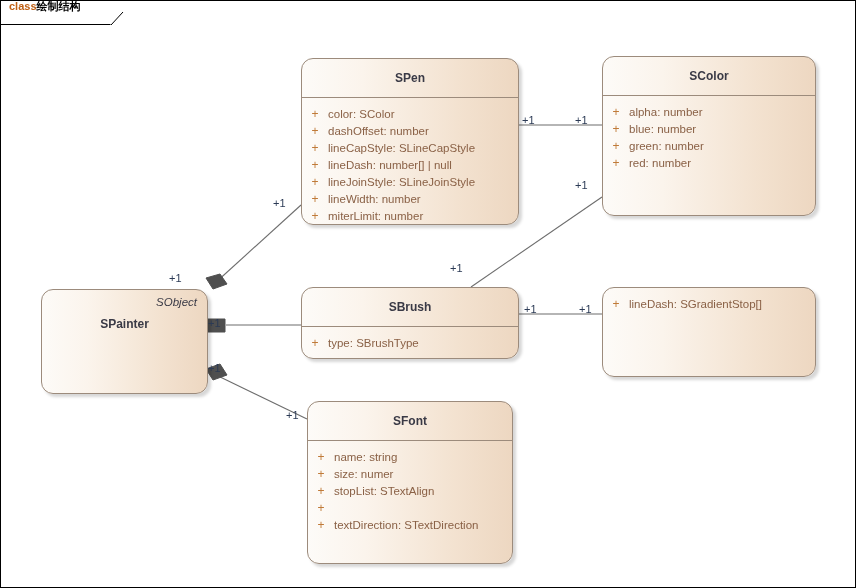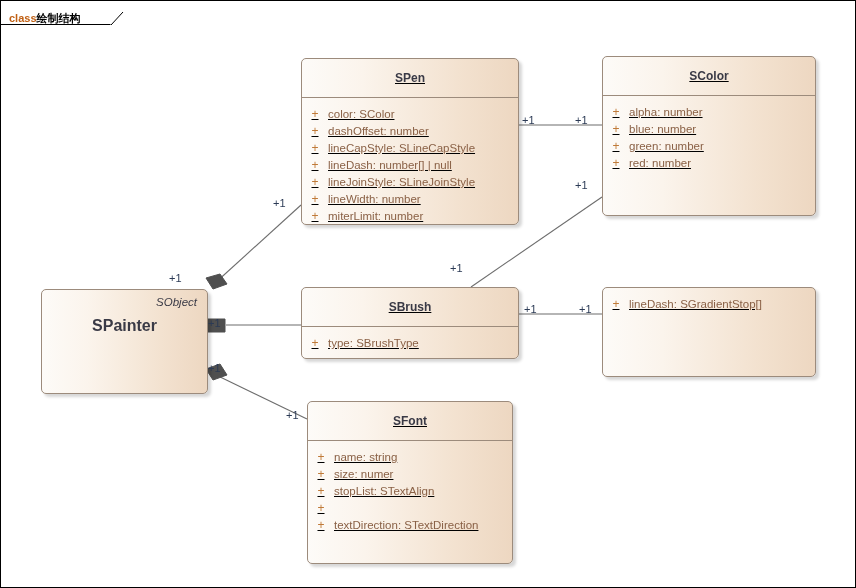--- a/index.html
+++ b/index.html
@@ -15,42 +15,41 @@
   }
 
   
   #frame-tab{
     position:absolute;left:0;top:0;
     width:110px;height:24px;
     box-sizing:border-box;
     border-right:1px solid #000;
     border-bottom:1px solid #000;
     background:#ffffff;
-    display:flex;align-items:flex-end;
+    display:flex;align-items:flex-start;
     padding-left:8px;
     z-index:40;
   }
   .tab-text{font-size:11px;line-height:1;white-space:nowrap;position:relative;z-index:2;}
   .tab-kw{color:#c06014;font-weight:bold;font-size:11px;}
   .tab-name{color:#000000;font-weight:bold;font-size:11px;}
 
   
   #links{position:absolute;left:0;top:0;width:856px;height:588px;z-index:5;}
 
   
   .cls{
     position:absolute;
     box-sizing:border-box;
     border:1px solid #9c8b7c;
-    border-radius:5px;
+    border-radius:12px;
     background:linear-gradient(to right,#fdfbf8 0%,#fbf4ec 28%,#f3e2d0 72%,#edd7c1 100%);
     box-shadow:3px 3px 3px rgba(0,0,0,0.16);
     z-index:20;
     overflow:hidden;
-    text-decoration:underline;
   }
   .cls-title{
     height:38px;
     display:flex;align-items:center;justify-content:center;
     font-size:12px;font-weight:bold;color:#3a3a46;
     border-bottom:1px solid #9c8b7c;
     position:relative;
   }
   .cls-title.abstract{font-style:italic;}
   .attrs{padding:8px 0 0 0;}
@@ -68,21 +67,21 @@
   .attr .sig{color:#8a6146;}
 
   
   .stereo{
     position:absolute;right:10px;top:6px;
     font-size:11.5px;font-style:italic;color:#3a3a46;
   }
   .centered-name{
     position:absolute;left:0;right:0;top:27px;
     text-align:center;
-    font-size:16px;font-weight:bold;color:#3a3a46;
+    font-size:12px;font-weight:bold;color:#3a3a46;
   }
 
   
   .mult{
     position:absolute;
     font-size:11px;color:#2b3a55;
     z-index:30;white-space:nowrap;
     font-family:"Liberation Sans",sans-serif;
   }
 </style>

